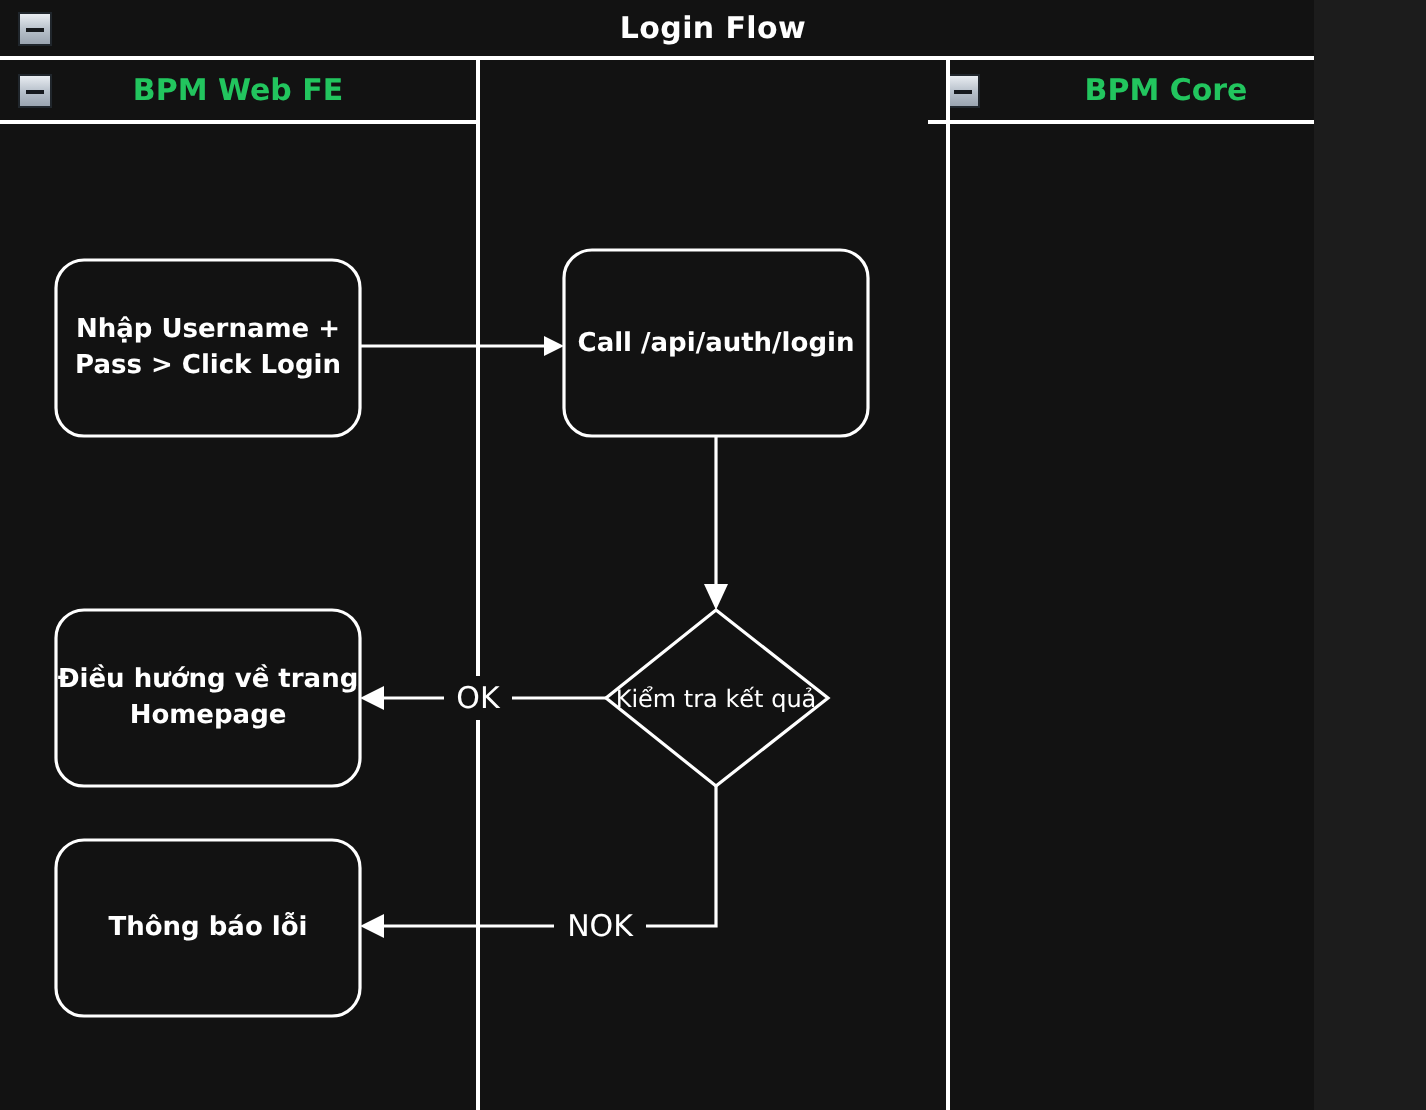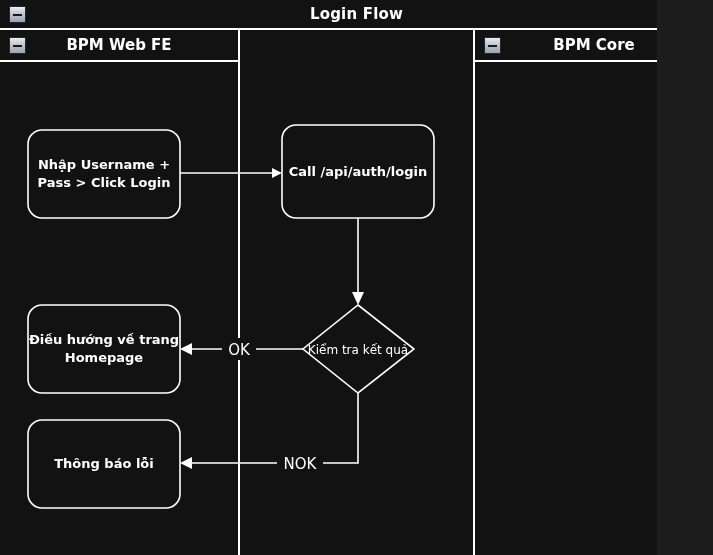--- a/index.html
+++ b/index.html
@@ -69,21 +69,21 @@
     background: #121212;
     border-bottom: 2px solid #ffffff;
     box-sizing: border-box;
   }
   .lane-header-label {
     position: absolute;
     left: 0; top: 0;
     width: 100%;
     line-height: 30px;
     text-align: center;
-    color: #ffffff;
+    color: #22c55e;
     font-size: 15px;
     font-weight: bold;
   }
 
   
   .lane-divider {
     position: absolute;
     top: 30px;
     width: 2px;
     height: 525px;
@@ -154,21 +154,21 @@
     <div class="collapse-icon" style="left:9px; top:6px;"></div>
     <div class="title-text">Login Flow</div>
   </div>
 
   <div class="lane-header" style="left:0px; width:238px;">
     <div class="collapse-icon" style="left:9px; top:7px;"></div>
     <div class="lane-header-label">BPM Web FE</div>
   </div>
 
 
-  <div class="lane-header" style="left:475px; width:238px;">
+  <div class="lane-header" style="left:464px; width:238px;">
     <div class="collapse-icon" style="left:9px; top:7px;"></div>
     <div class="lane-header-label">BPM Core</div>
   </div>
 
   <div class="lane-divider" style="left:238px;"></div>
   <div class="lane-divider" style="left:473px;"></div>
 
   <svg id="flow-svg" viewBox="0 0 713 555">
 
     <g>

